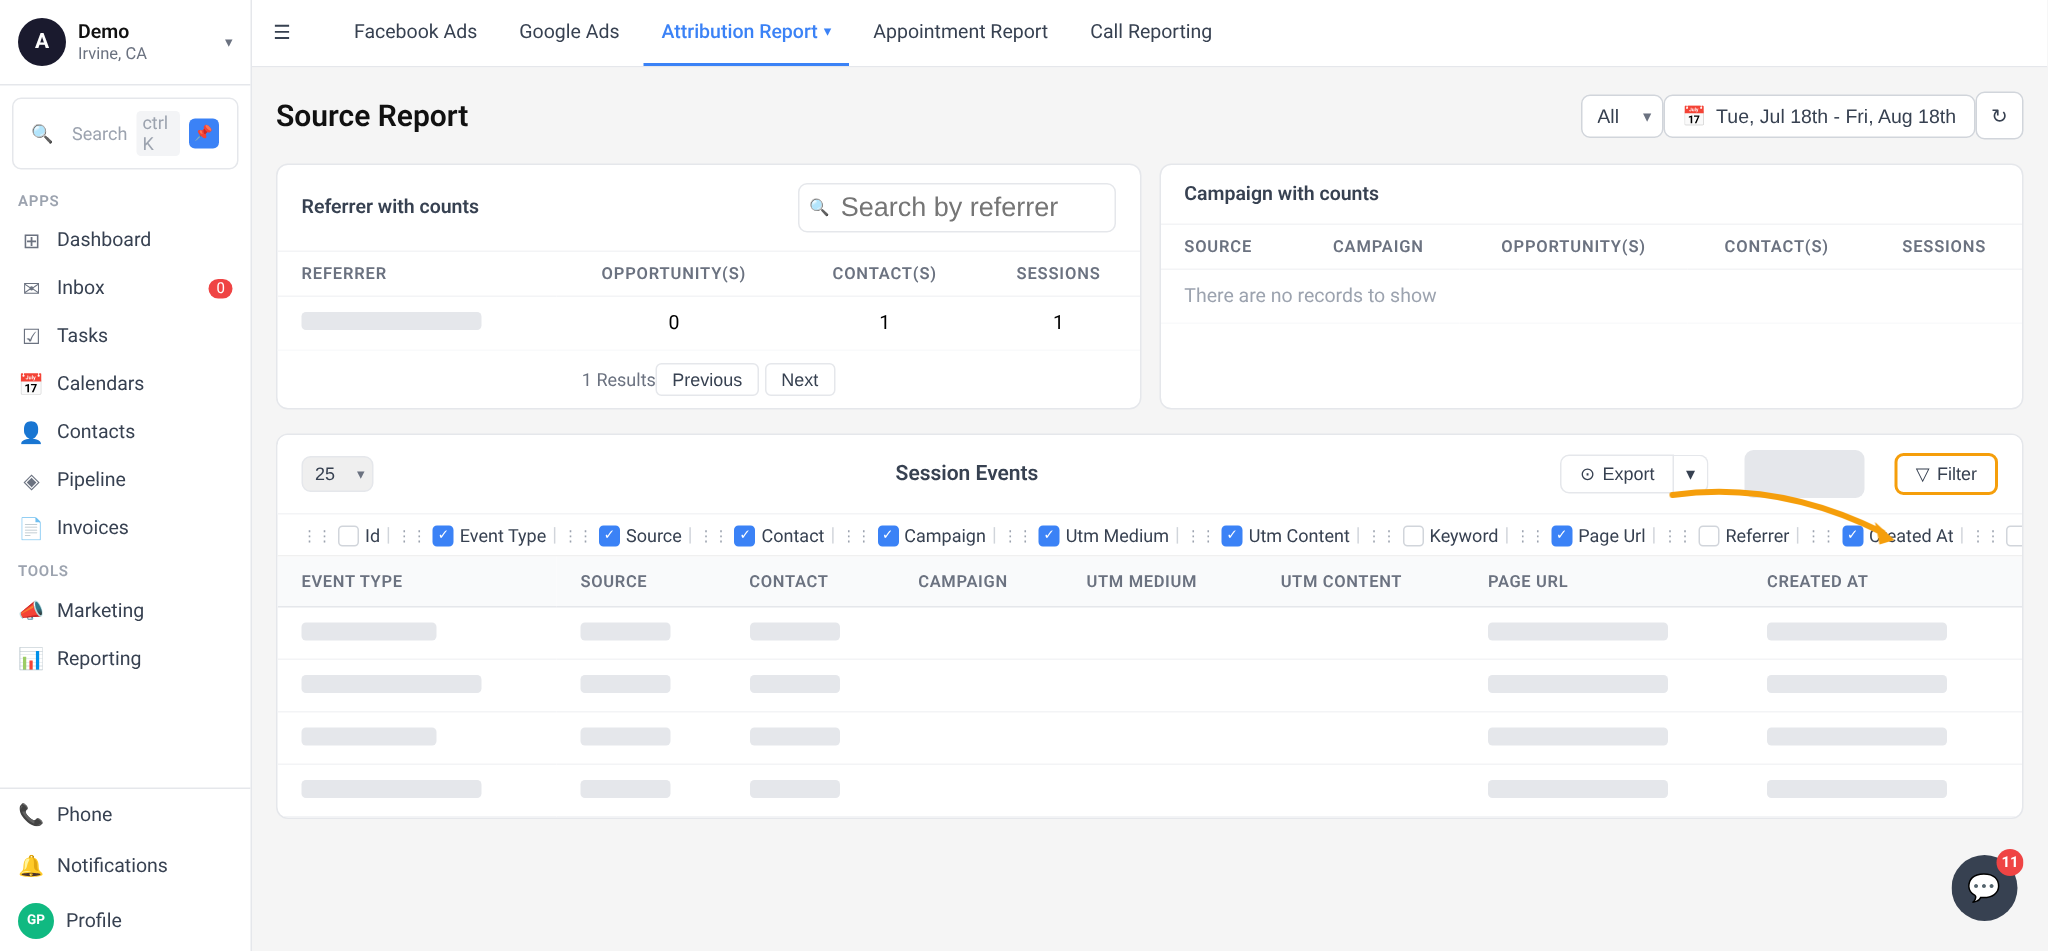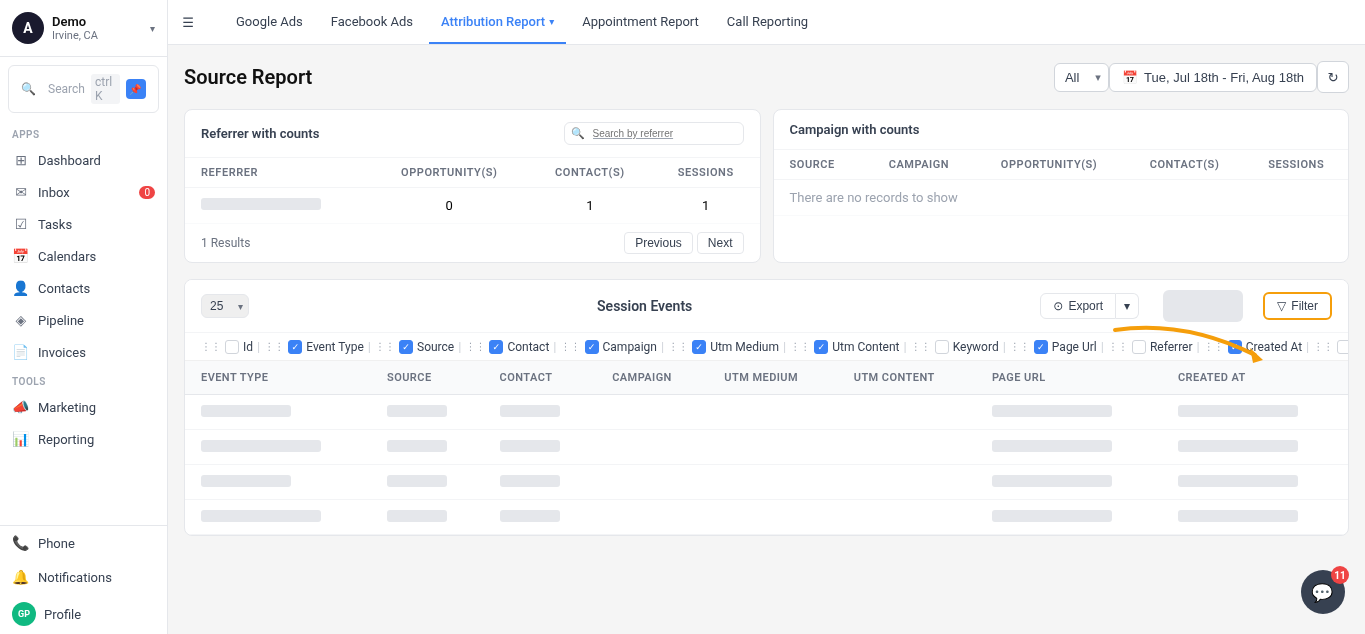--- a/index.html
+++ b/index.html
@@ -48,21 +48,21 @@
     .select-wrapper { position: relative; display: inline-flex; align-items: center; }
     .select-wrapper::after { content: '▾'; position: absolute; right: 8px; color: #6b7280; pointer-events: none; font-size: 11px; }
     .date-range-btn { background: #fff; border: 1px solid #d1d5db; border-radius: 6px; padding: 6px 12px; font-size: 13px; color: #374151; display: flex; align-items: center; gap: 6px; cursor: pointer; }
     .refresh-btn { background: #fff; border: 1px solid #d1d5db; border-radius: 6px; width: 32px; height: 32px; display: flex; align-items: center; justify-content: center; cursor: pointer; color: #374151; }
 
     
     .cards-row { display: grid; grid-template-columns: 1fr 1fr; gap: 12px; margin-bottom: 16px; }
     .card { background: #fff; border-radius: 8px; border: 1px solid #e5e7eb; overflow: hidden; }
     .card-header { display: flex; align-items: center; justify-content: space-between; padding: 12px 16px; border-bottom: 1px solid #f3f4f6; }
     .card-title { font-size: 13px; font-weight: 600; color: #374151; }
-    .search-input { border: 1px solid #e5e7eb; border-radius: 6px; padding: 5px 10px 5px 28px; font-size: 10px; color: #9ca3af; width: 180px; position: relative; text-decoration: underline; }
+    .search-input { border: 1px solid #e5e7eb; border-radius: 6px; padding: 5px 10px 5px 28px; font-size: 18px; color: #9ca3af; width: 212px; position: relative; }
     .search-wrapper { position: relative; display: inline-flex; align-items: center; }
     .search-wrapper::before { content: '🔍'; position: absolute; left: 8px; font-size: 11px; z-index: 1; }
     .card-table { width: 100%; border-collapse: collapse; }
     .card-table th { font-size: 11px; color: #6b7280; text-transform: uppercase; letter-spacing: 0.05em; padding: 8px 16px; text-align: center; font-weight: 600; border-bottom: 1px solid #f3f4f6; }
     .card-table th:first-child { text-align: left; }
     .card-table td { padding: 10px 16px; text-align: center; font-size: 13px; border-bottom: 1px solid #f9fafb; }
     .card-table td:first-child { text-align: left; }
     .no-records { padding: 40px; text-align: center; color: #9ca3af; font-size: 13px; }
     .pagination { display: flex; gap: 4px; justify-content: flex-end; padding: 8px 16px; }
     .page-btn { border: 1px solid #e5e7eb; background: #fff; border-radius: 4px; padding: 3px 10px; font-size: 12px; color: #374151; cursor: pointer; }
@@ -183,22 +183,22 @@
       <span class="label">Profile</span>
     </div>
   </div>
 </div>
 
 <div class="main">
 
   <div class="top-nav-area">
     <div class="hamburger">☰</div>
     <nav class="top-nav" style="border-bottom:none;flex:1;">
+      <div class="nav-item">Facebook Ads</div>
       <div class="nav-item">Google Ads</div>
-      <div class="nav-item">Facebook Ads</div>
       <div class="nav-item active">
         <span>Attribution Report</span>
         <span class="dropdown-arrow">▾</span>
       </div>
       <div class="nav-item">Appointment Report</div>
       <div class="nav-item">Call Reporting</div>
     </nav>
   </div>
 
   <div class="content">
@@ -243,21 +243,21 @@
             <tr>
               <td>
                 <span class="blurred" style="width:120px;background:#e5e7eb;display:inline-block;height:12px;">&nbsp;</span>
               </td>
               <td>0</td>
               <td>1</td>
               <td>1</td>
             </tr>
           </tbody>
         </table>
-        <div style="display:flex;justify-content:space-between;align-items:center;padding:8px 16px;">
+        <div style="display:flex;justify-content:center;align-items:center;padding:8px 16px;">
           <span class="results-label" style="padding:0;">1 Results</span>
           <div class="pagination" style="padding:0;">
             <button class="page-btn">Previous</button>
             <button class="page-btn">Next</button>
           </div>
         </div>
       </div>
 
       <div class="card">
         <div class="card-header">

